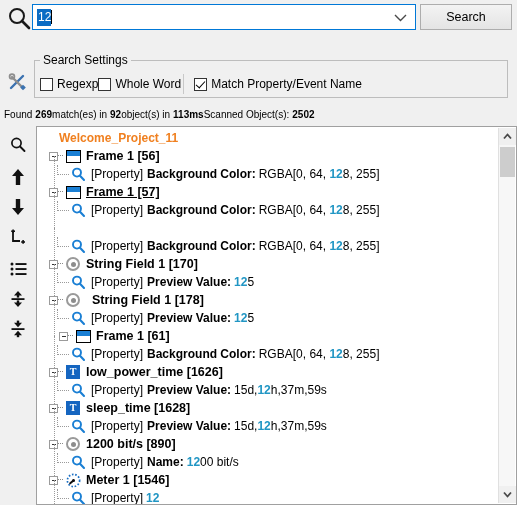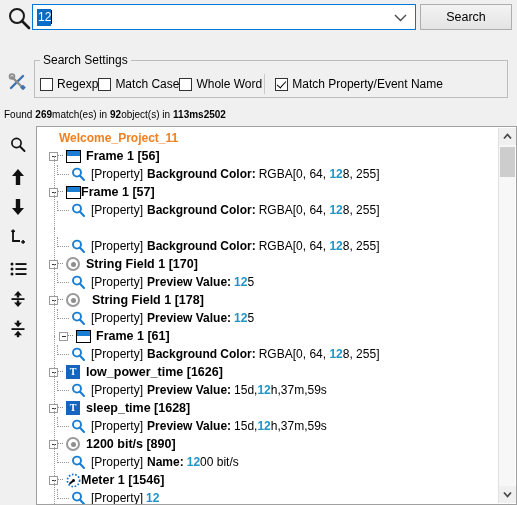--- a/index.html
+++ b/index.html
@@ -174,40 +174,37 @@
   <div class="groupbox"></div>
   <div class="group-title">Search Settings</div>
 
   <div class="checks">
     <div class="chk">
       <span class="chkbox"></span>
       <span class="chk-label">Regexp</span>
     </div>
     <div class="chk">
       <span class="chkbox"></span>
-      <span class="chk-label">Match Case</span>
-    </div>
-    <div class="chk">
-      <span class="chkbox"></span>
       <span class="chk-label">Whole Word</span>
     </div>
     <span class="vsep"></span>
     <div class="chk">
       <span class="chkbox checked"></span>
       <span class="chk-label">Match Property/Event Name</span>
     </div>
   </div>
 
   <div class="status">
     <span>Found</span>
     <b>269</b>
     <span>match(es) in</span>
     <b>92</b>
     <span>object(s) in</span>
     <b>113ms</b>
+    <span>Scanned Object(s):</span>
     <b>2502</b>
   </div>
 
   <div class="vtoolbar">
     <div class="vtool" style="top:7px">
       <svg width="18" height="18" viewBox="0 0 18 18">
         <circle cx="7.5" cy="7" r="4.6" fill="none" stroke="#111" stroke-width="1.7"></circle>
         <line x1="11" y1="10.5" x2="15.5" y2="15" stroke="#111" stroke-width="1.9" stroke-linecap="round"></line>
       </svg>
     </div>
@@ -285,21 +282,21 @@
           <span class="propkey" style="margin-left: 4px;">Background Color:</span>
           <span class="propval" style="margin-left: 3px;"><span>RGBA[0, 64, </span><span class="hl">12</span><span>8, 255]</span></span>
         </div>
         <span class="vline" style="left: 16.5px; top: 29px; height: 36px;"></span>
         <div class="row" style="top: 56px; left: 12px;">
           <span class="expander"></span>
           <span class="dot-h"></span>
           <span class="ic" style="margin-left: 2px;">
             <span class="ic-frame"></span>
           </span>
-          <span class="objlabel" style="">Frame 1 [57]</span>
+          <span class="objlabel" style="margin-left: 5px; text-decoration: underline;">Frame 1 [57]</span>
         </div>
         <div class="row" style="top: 74px; left: 20px;">
           <span style="display: inline-block; width: 11px; height: 9px; border-left: 1px dotted rgb(154, 154, 154); border-bottom: 1px dotted rgb(154, 154, 154); margin-bottom: 8px; flex: 0 0 auto;"></span>
           <span class="ic" style="margin-left: 1px;">
             <svg width="15" height="15" viewBox="0 0 15 15">
               <circle cx="6" cy="5.6" r="4" fill="none" stroke="#1a7fd4" stroke-width="1.9"></circle>
               <line x1="9" y1="8.8" x2="13" y2="13" stroke="#1a7fd4" stroke-width="2.1" stroke-linecap="round"></line>
             </svg>
           </span>
           <span class="proplabel" style="margin-left: 5px;">[Property]</span>
@@ -449,21 +446,21 @@
         <div class="row" style="top: 344px; left: 12px;">
           <span class="expander"></span>
           <span class="dot-h"></span>
           <span class="ic" style="margin-left: 2px;">
             <svg width="15" height="15" viewBox="0 0 15 15">
               <circle cx="7.5" cy="7.5" r="6.1" fill="none" stroke="#1a6fc4" stroke-width="1.7" stroke-dasharray="1.6 1.7"></circle>
               <line x1="7.5" y1="7.5" x2="4.2" y2="10.3" stroke="#111" stroke-width="2" stroke-linecap="round"></line>
               <circle cx="7.5" cy="7.5" r="1.5" fill="#111"></circle>
             </svg>
           </span>
-          <span class="objlabel" style="">Meter 1 [1546]</span>
+          <span class="objlabel" style="margin-left: 5px;">Meter 1 [1546]</span>
         </div>
         <div class="row" style="top: 362px; left: 20px;">
           <span style="display: inline-block; width: 11px; height: 9px; border-left: 1px dotted rgb(154, 154, 154); border-bottom: 1px dotted rgb(154, 154, 154); margin-bottom: 8px; flex: 0 0 auto;"></span>
           <span class="ic" style="margin-left: 1px;">
             <svg width="15" height="15" viewBox="0 0 15 15">
               <circle cx="6" cy="5.6" r="4" fill="none" stroke="#1a7fd4" stroke-width="1.9"></circle>
               <line x1="9" y1="8.8" x2="13" y2="13" stroke="#1a7fd4" stroke-width="2.1" stroke-linecap="round"></line>
             </svg>
           </span>
           <span class="proplabel" style="margin-left: 5px;">[Property]</span>

